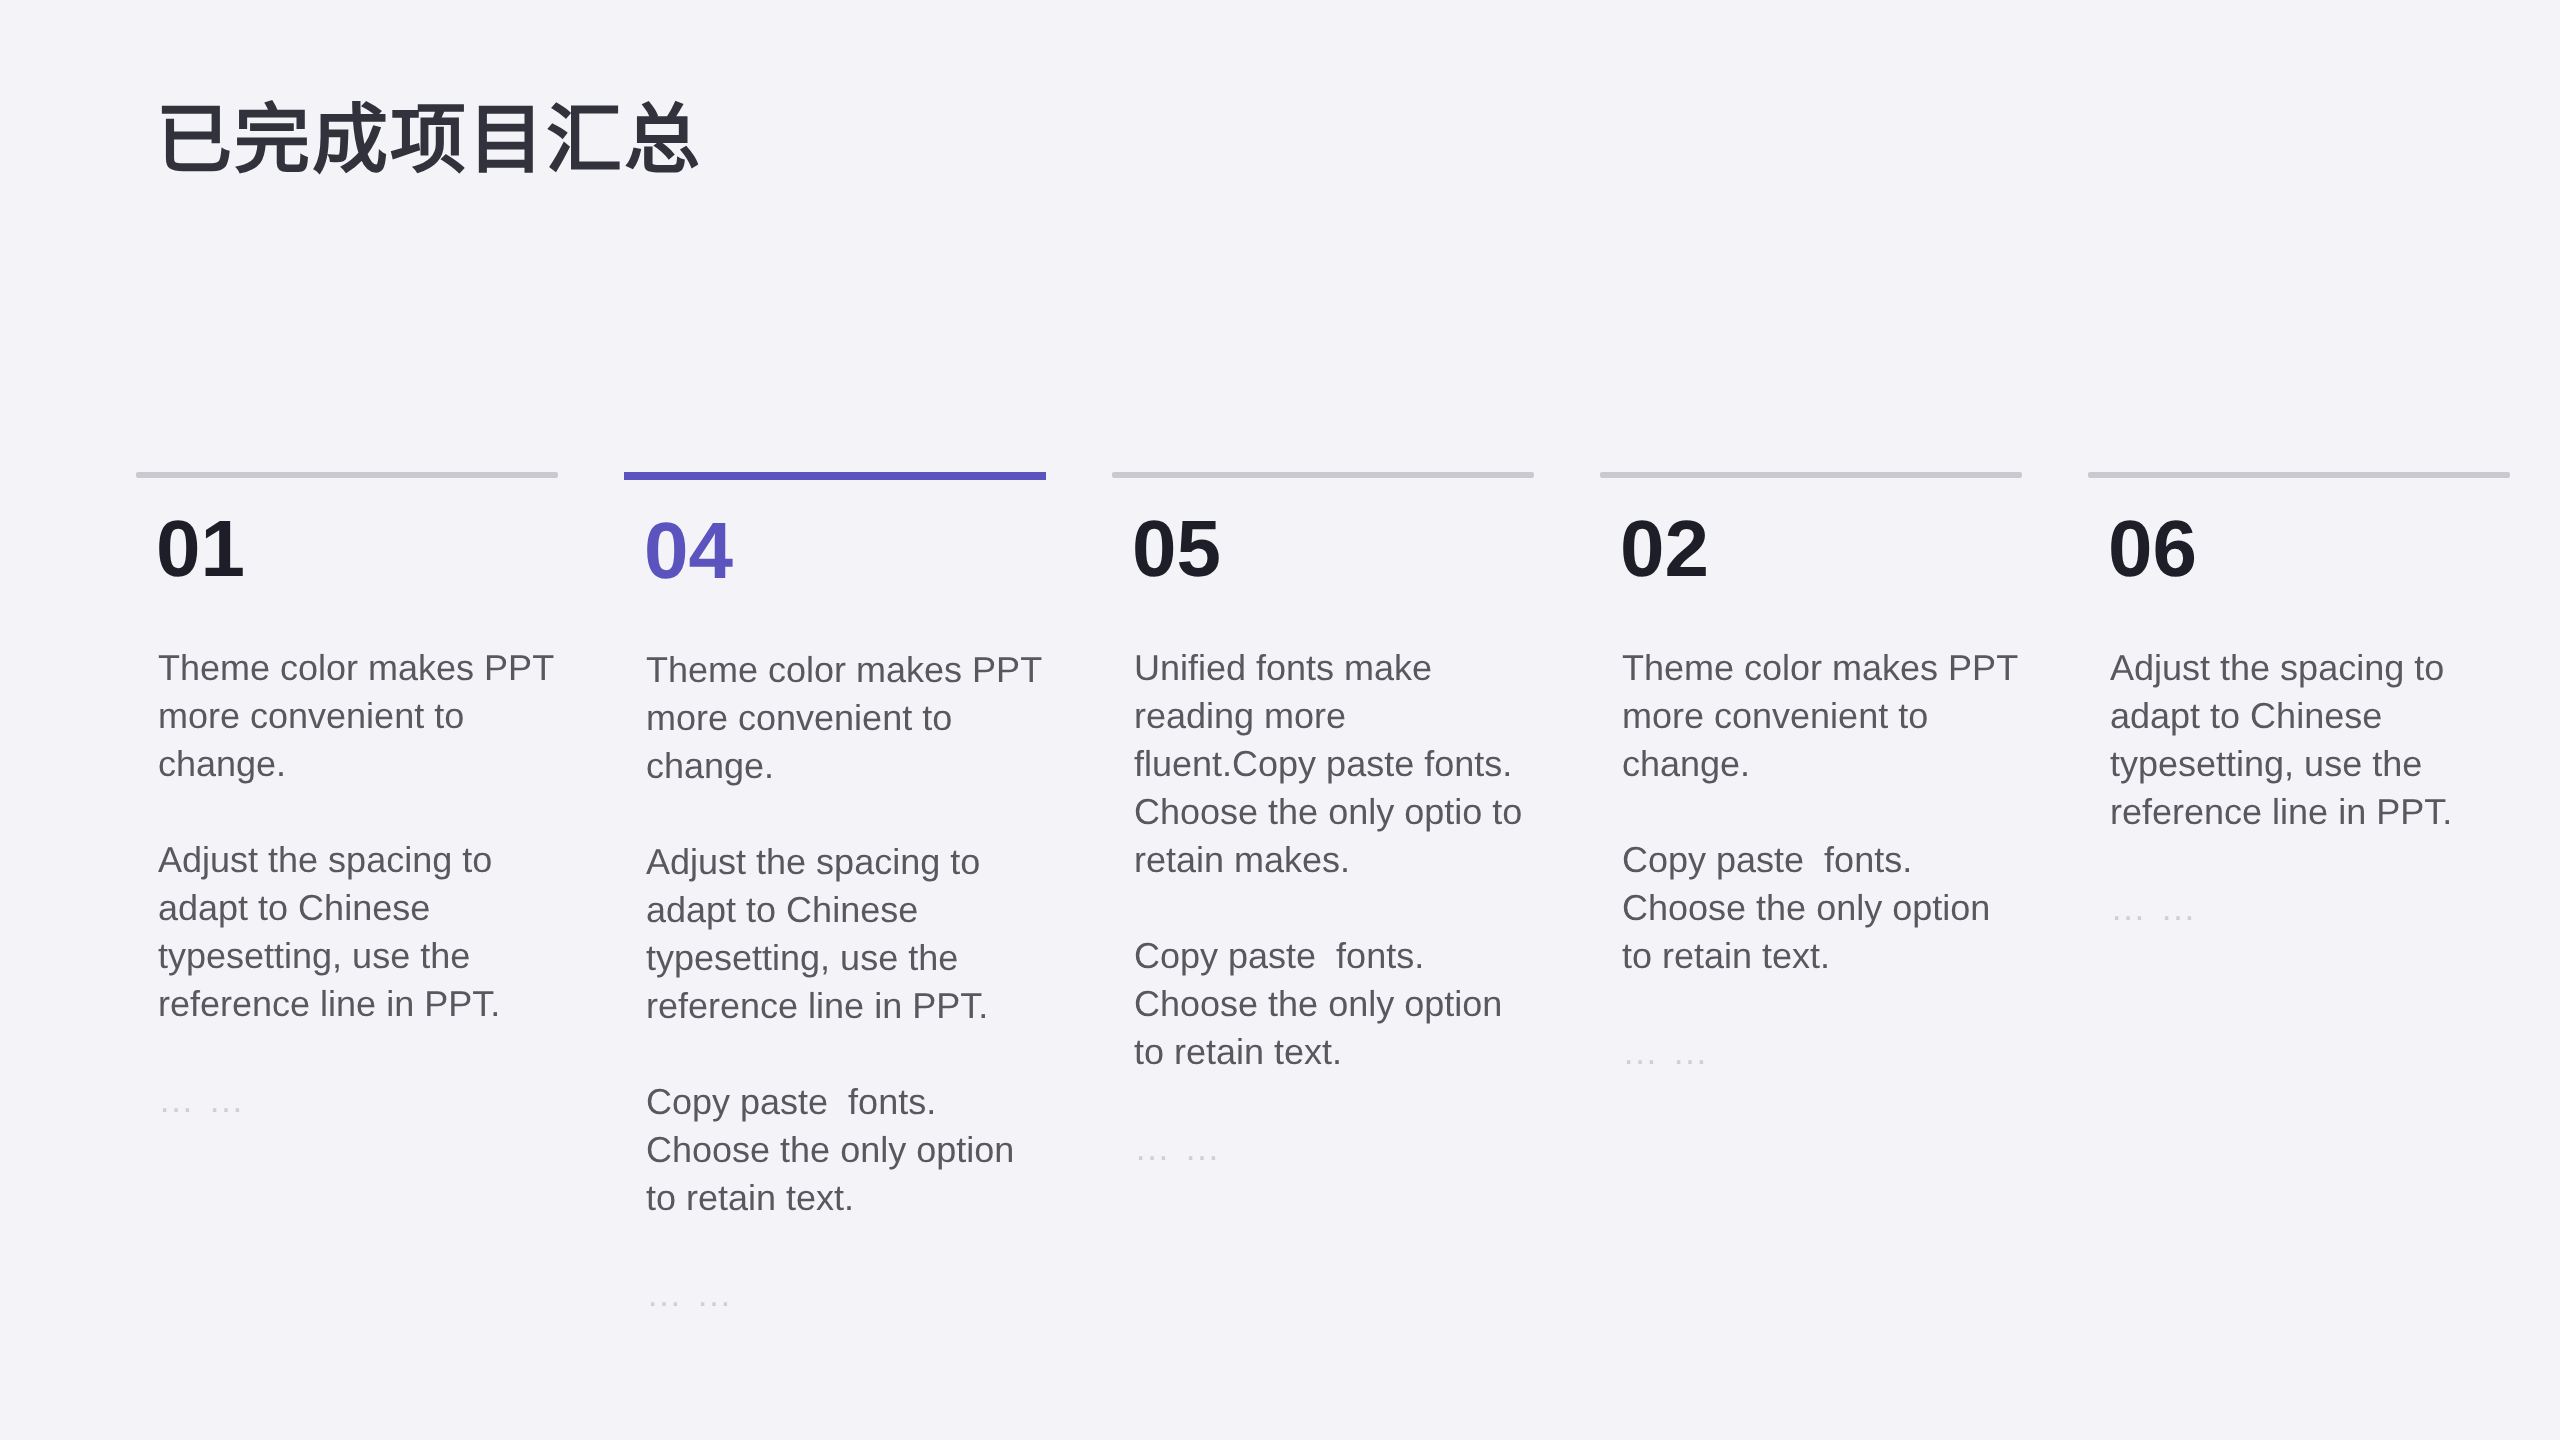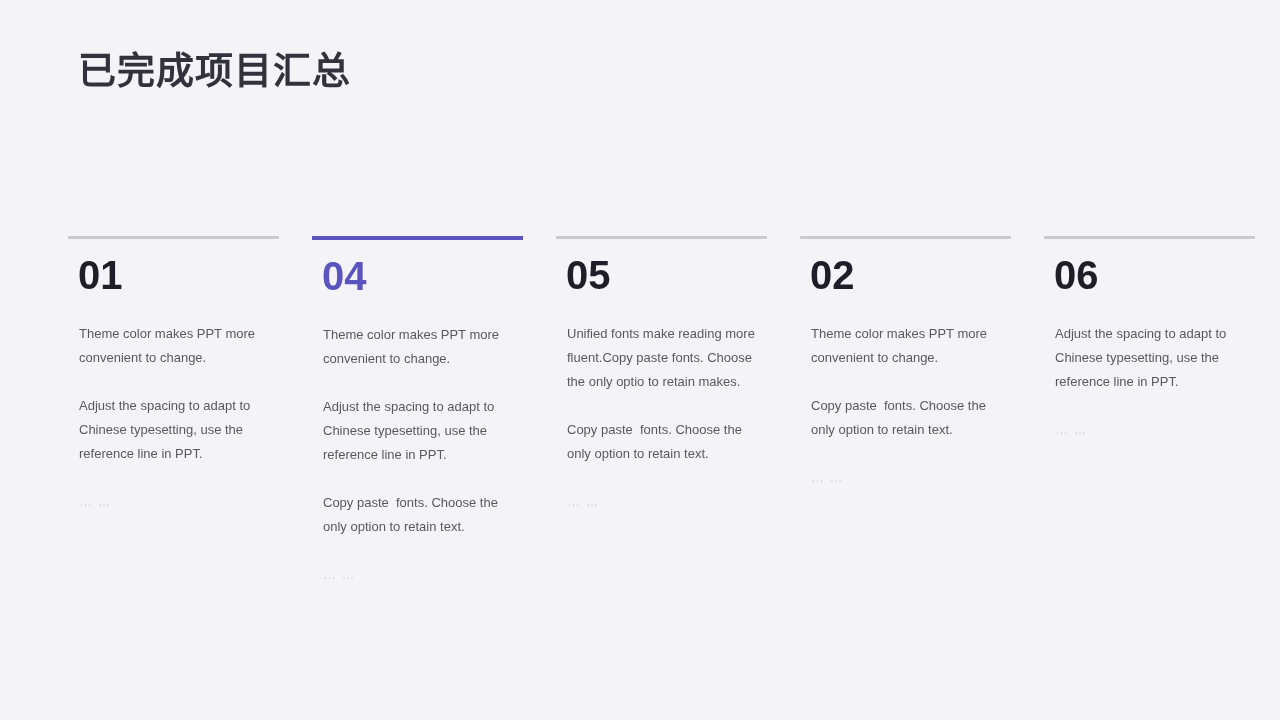--- a/index.html
+++ b/index.html
@@ -80,21 +80,21 @@
   .column.is-active .col-number {
     color: #5b54be;
   }
 
   .col-body {
     margin-top: 27px;
     padding-left: 11px;
   }
 
   .col-para {
-    font-size: 13px;
+    font-size: 18px;
     line-height: 24px;
     color: #58585e;
     margin: 0 0 24px 0;
     white-space: pre-wrap;
   }
   .col-para:last-child {
     margin-bottom: 0;
   }
   .col-para.is-ellipsis {
     color: #cfcfd6;

